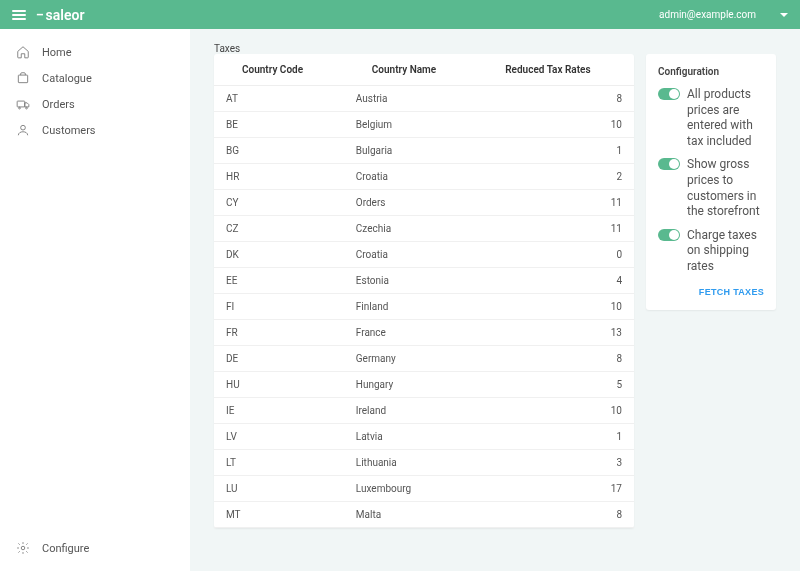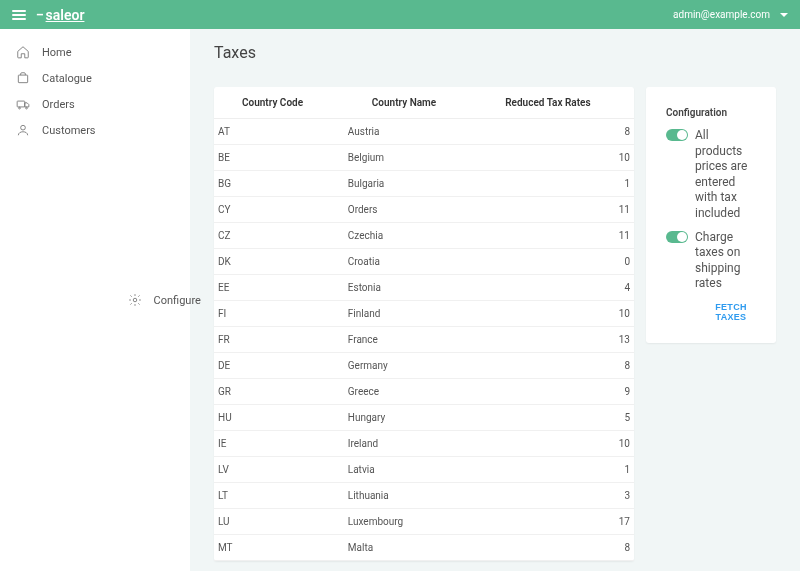--- a/index.html
+++ b/index.html
@@ -2,47 +2,47 @@
 <html><head>
 <meta charset="utf-8">
 <style>
 * { box-sizing: border-box; margin: 0; padding: 0; }
 body { font-family: -apple-system, BlinkMacSystemFont, "Segoe UI", Roboto, Arial, sans-serif; background: #f1f6f6; color: #3d3d3d; font-size: 11px; }
 .topbar { background: #59b98f; height: 29px; display: flex; align-items: center; padding: 0 12px; color: #fff; }
 .menu-icon { display: flex; flex-direction: column; gap: 2px; cursor: pointer; margin-right: 10px; }
 .menu-icon span { width: 14px; height: 2px; background: #fff; border-radius: 1px; }
 .logo-wrap { display: flex; align-items: center; gap: 2px; }
 .logo-dash { font-size: 12px; font-weight: bold; }
-.logo-text { font-size: 14px; font-weight: 600; letter-spacing: 0; text-decoration: underline; }
+.logo-text { font-size: 14px; font-weight: 600; letter-spacing: 0; }
 .top-spacer { flex: 1; }
-.user-area { display: flex; align-items: center; gap: 10px; font-size: 10px; cursor: pointer; }
+.user-area { display: flex; align-items: center; gap: 24px; font-size: 10px; cursor: pointer; }
 .caret { width: 0; height: 0; border-left: 4px solid transparent; border-right: 4px solid transparent; border-top: 4px solid #fff; }
 .layout { display: flex; height: calc(571px - 29px); }
-.sidebar { width: 190px; background: #fff; display: flex; padding: 10px 0; }
+.sidebar { width: 190px; background: #fff; display: flex; flex-direction: column; padding: 10px 0; }
 .nav { flex: 1; }
 .nav-item, .footer-item { display: flex; align-items: center; gap: 12px; padding: 6px 16px; color: #555; cursor: pointer; font-size: 11px; }
 .nav-icon { width: 14px; height: 14px; display: flex; align-items: center; justify-content: center; color: #777; }
 .nav-icon svg { width: 14px; height: 14px; stroke: currentColor; fill: none; stroke-width: 1.5; }
 .main { flex: 1; overflow-y: auto; padding: 14px 24px; }
-.page-title { font-size: 16px; color: #444; margin-bottom: 25px; font-weight: 400; }
+.page-title { font-size: 10px; color: #444; margin-bottom: 0; font-weight: 400; }
 .content-row { display: flex; gap: 12px; align-items: flex-start; }
 .card { background: #fff; border-radius: 3px; box-shadow: 0 1px 2px rgba(0,0,0,0.06); }
 .table-card { flex: 1; }
-.config-card { width: 130px; padding: 20px; }
+.config-card { width: 130px; padding: 12px; }
 .config-title { font-size: 10px; font-weight: 600; color: #444; margin-bottom: 10px; }
 .toggle-row { display: flex; align-items: flex-start; gap: 7px; margin-bottom: 8px; }
 .toggle { width: 22px; height: 12px; background: #59b98f; border-radius: 8px; position: relative; flex-shrink: 0; cursor: pointer; margin-top: 1px; }
 .toggle::after { content: ""; position: absolute; width: 10px; height: 10px; background: #fff; border-radius: 50%; top: 1px; right: 1px; }
 .toggle-label { font-size: 12px; color: #555; line-height: 1.3; }
 .fetch-row { text-align: right; margin-top: 10px; }
 .fetch-btn { color: #2f9bef; font-size: 9px; font-weight: 600; background: none; border: none; cursor: pointer; letter-spacing: 0.3px; margin-left: 40px; }
 table { width: 100%; border-collapse: collapse; }
 th { text-align: left; font-size: 10px; font-weight: 600; color: #333; padding: 10px 28px; border-bottom: 1px solid #eee; }
 th:last-child { }
-td { font-size: 10px; color: #555; padding: 7px 4px; border-bottom: 1px solid #f0f0f0; margin-left: 40px; }
+td { font-size: 10px; color: #555; padding: 7px 12px; border-bottom: 1px solid #f0f0f0; margin-left: 40px; }
 td:last-child { text-align: right; }
 tbody tr { cursor: pointer; }
 </style>
 </head>
 <body>
 
 <div class="topbar">
   <div class="menu-icon">
       <span></span>
       <span></span>
@@ -133,20 +133,25 @@
                 <td>BE</td>
                 <td>Belgium</td>
                 <td>10</td>
               </tr>
               <tr>
                 <td>BG</td>
                 <td>Bulgaria</td>
                 <td>1</td>
               </tr>
               <tr>
+                <td>HR</td>
+                <td>Croatia</td>
+                <td>2</td>
+              </tr>
+              <tr>
                 <td>CY</td>
                 <td>Orders</td>
                 <td>11</td>
               </tr>
               <tr>
                 <td>CZ</td>
                 <td>Czechia</td>
                 <td>11</td>
               </tr>
               <tr>
@@ -166,25 +171,20 @@
               </tr>
               <tr>
                 <td>FR</td>
                 <td>France</td>
                 <td>13</td>
               </tr>
               <tr>
                 <td>DE</td>
                 <td>Germany</td>
                 <td>8</td>
-              </tr>
-              <tr>
-                <td>GR</td>
-                <td>Greece</td>
-                <td>9</td>
               </tr>
               <tr>
                 <td>HU</td>
                 <td>Hungary</td>
                 <td>5</td>
               </tr>
               <tr>
                 <td>IE</td>
                 <td>Ireland</td>
                 <td>10</td>
@@ -214,20 +214,24 @@
       </div>
       <div class="card config-card">
         <div class="config-title">Configuration</div>
         <div id="toggles">
             <div class="toggle-row">
               <div class="toggle"></div>
               <div class="toggle-label">All products prices are entered with tax included</div>
             </div>
             <div class="toggle-row">
               <div class="toggle"></div>
+              <div class="toggle-label">Show gross prices to customers in the storefront</div>
+            </div>
+            <div class="toggle-row">
+              <div class="toggle"></div>
               <div class="toggle-label">Charge taxes on shipping rates</div>
             </div>
           </div>
         <div class="fetch-row">
           <button class="fetch-btn">FETCH TAXES</button>
         </div>
       </div>
     </div>
   </div>
 </div>

